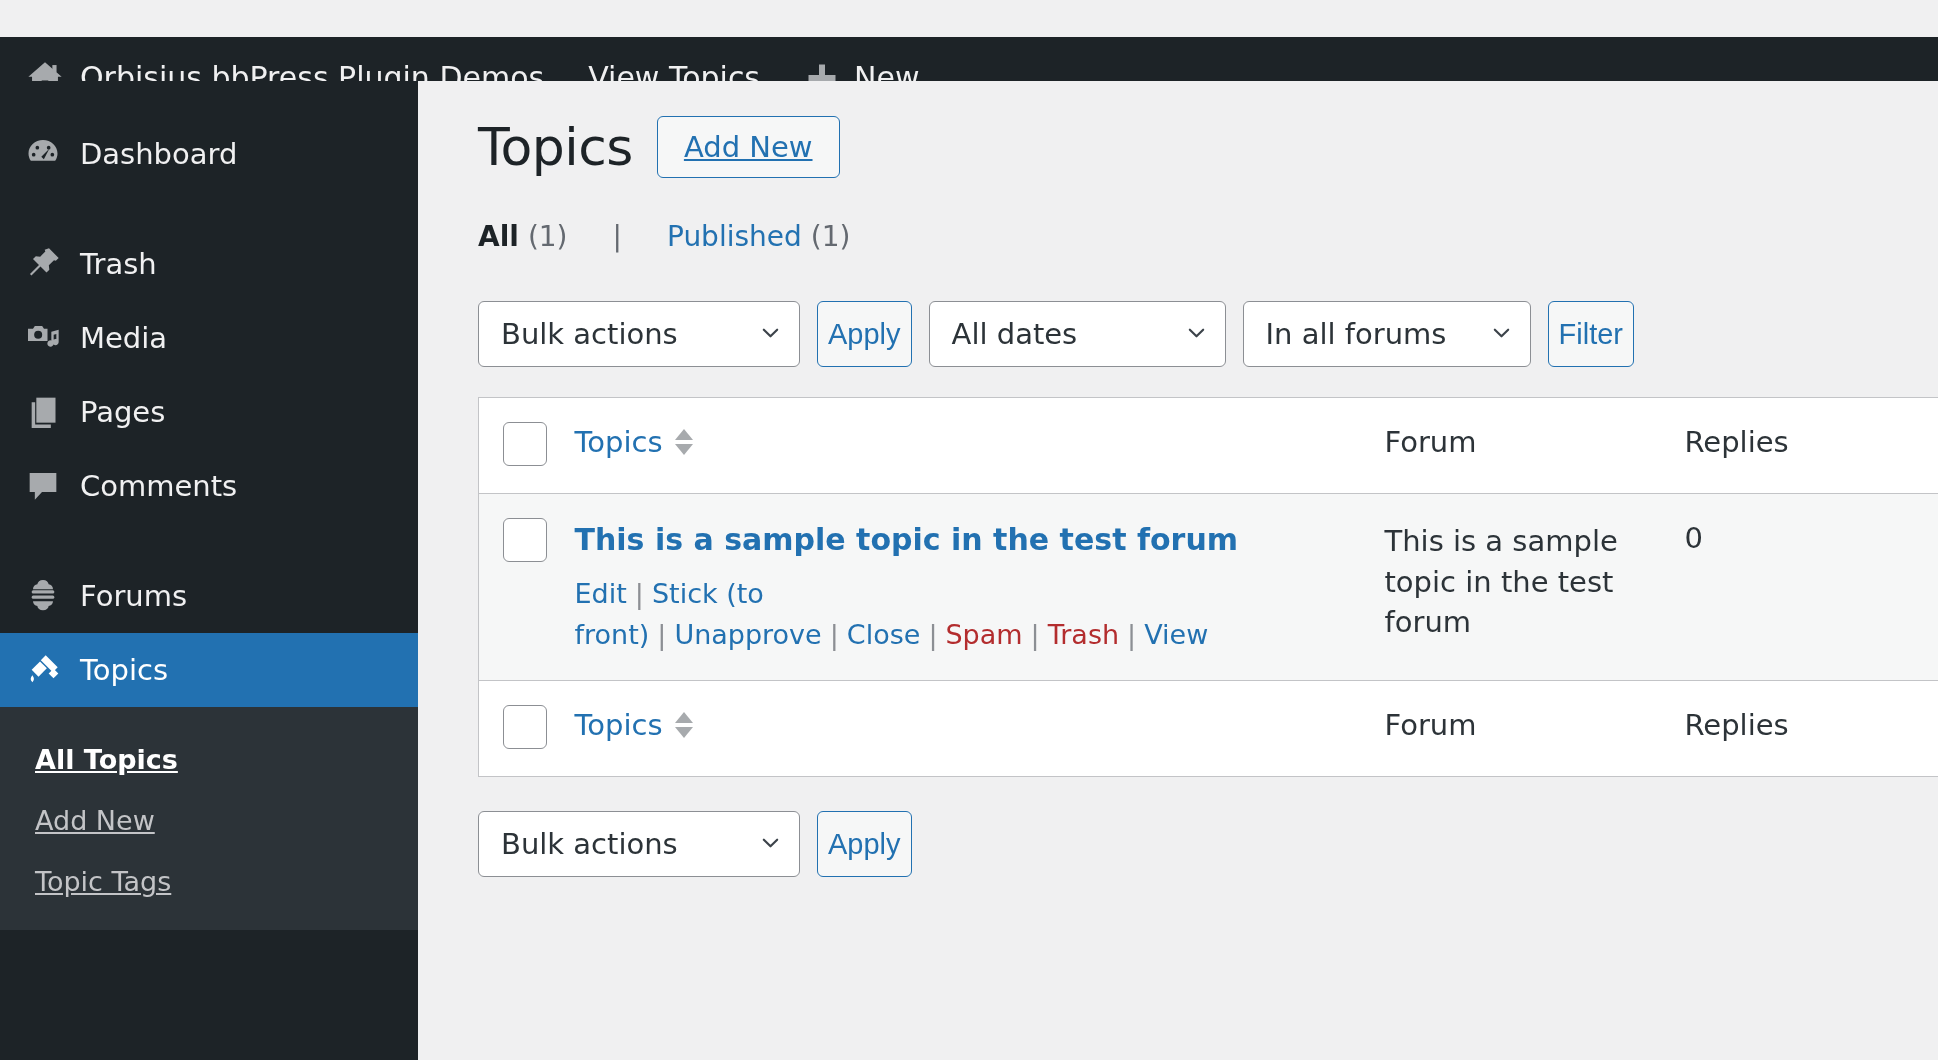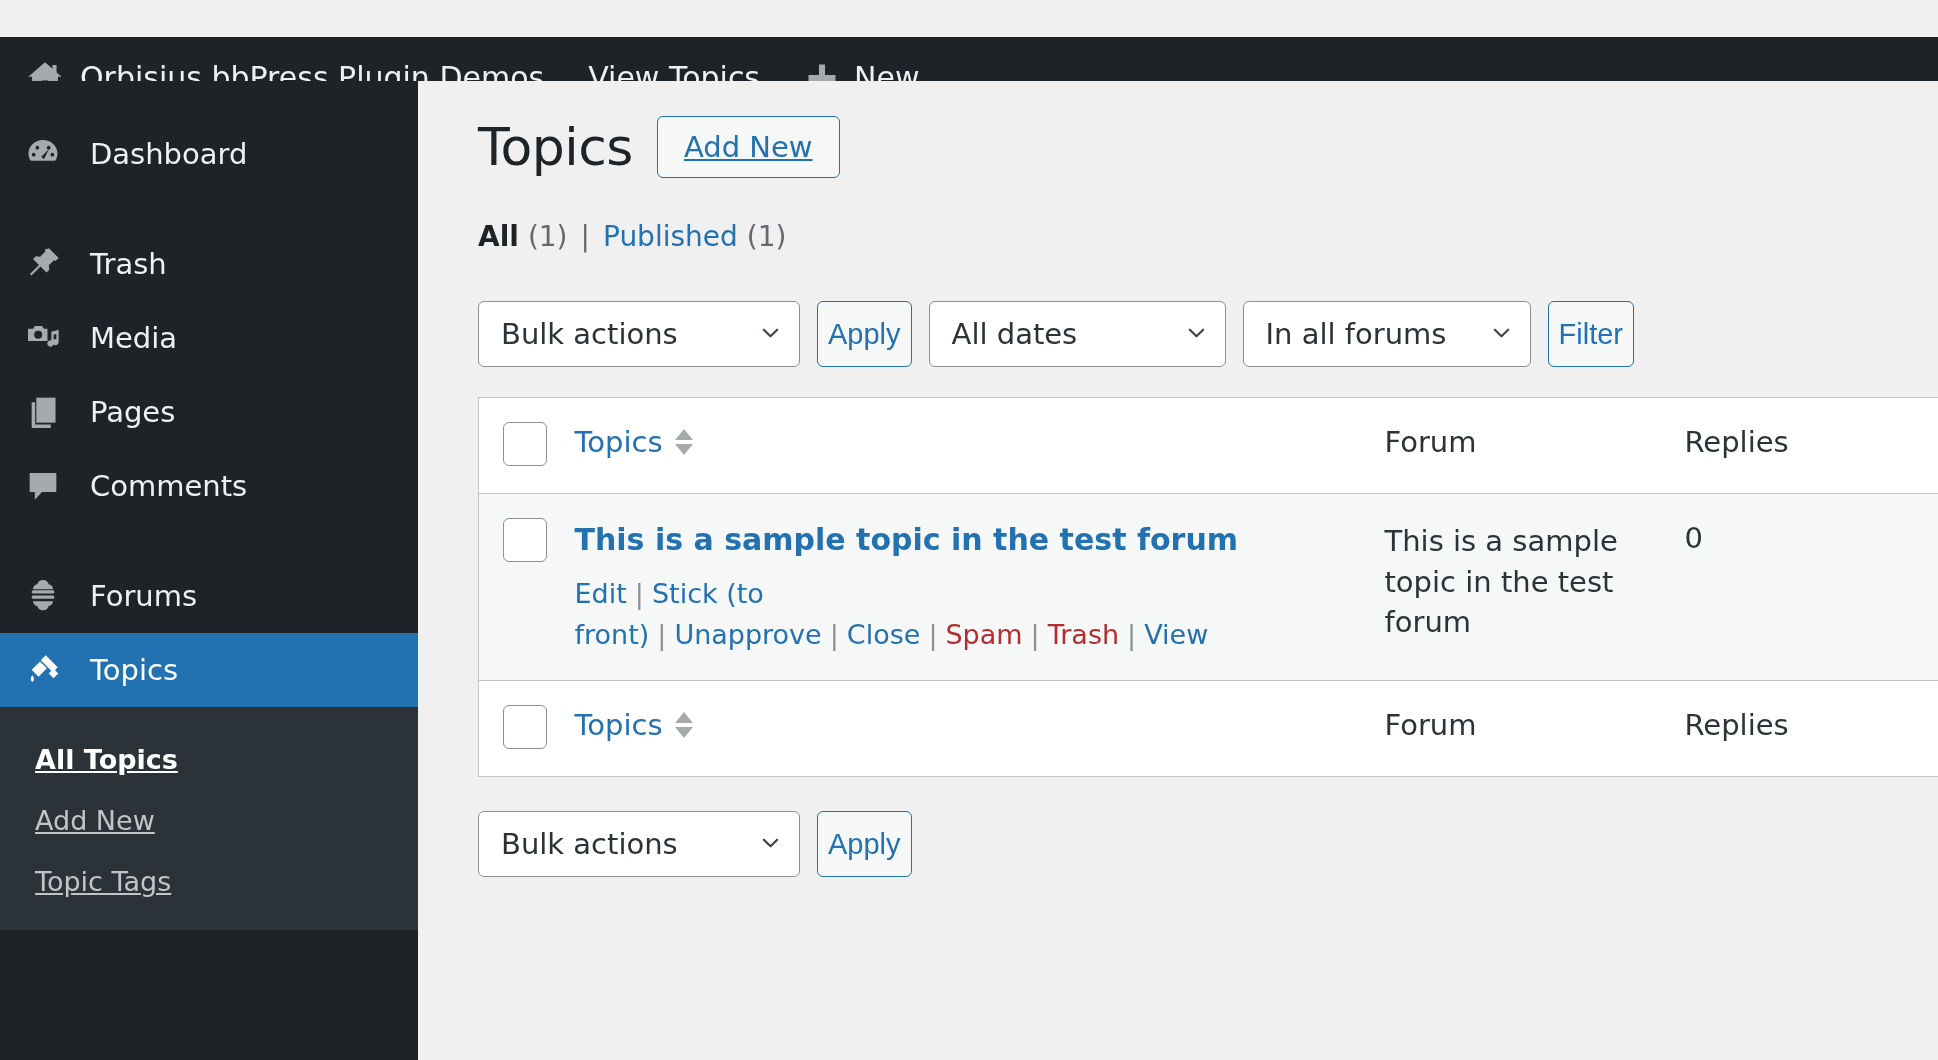--- a/index.html
+++ b/index.html
@@ -25,21 +25,21 @@
   .home-icon { width: 42px; height: 42px; display:block; }
   .plus-icon { width: 36px; height: 36px; display:block; }
 
   
   .sidebar {
     position: absolute; top: 81px; left: 0; width: 418px; height: 979px;
     background: #1d2327;
   }
   .menu-item {
     display: flex; align-items: center; height: 74px;
-    padding-left: 22px; gap: 26px; color: #f0f0f1; font-size: 29px;
+    padding-left: 22px; gap: 16px; color: #f0f0f1; font-size: 29px;
     position: relative;
   }
   .menu-item .mi-icon { width: 42px; height: 42px; flex: 0 0 42px; display:flex; align-items:center; justify-content:center; }
   .menu-item .mi-icon svg { display: block; }
   .menu-gap { height: 36px; }
   .menu-item.current {
     background: #2271b1; color: #fff; font-weight: 400;
   }
   .menu-item.current .arrow {
     position: absolute; right: -16px; top: 50%; transform: translateY(-50%);
@@ -64,21 +64,21 @@
   }
   .page-head { display: flex; align-items: center; gap: 24px; }
   .page-title { font-size: 52px; font-weight: 400; color: #1d2327; letter-spacing: -0.5px; }
   .add-new-btn {
     display: inline-flex; align-items: center; justify-content: center;
     height: 62px; padding: 0 26px;
     border: 1px solid #2271b1; border-radius: 6px;
     background: #f6f7f7; color: #2271b1; font-size: 29px; cursor: pointer;
   }
 
-  .subsubsub { margin-top: 42px; font-size: 28px; color: #3c434a; display: flex; align-items: baseline; }
+  .subsubsub { margin-top: 42px; font-size: 28px; color: #3c434a; display: flex; align-items: baseline; gap: 32px; }
   .subsubsub .cur { font-weight: bold; color: #1d2327; }
   .subsubsub .cnt { color: #646970; margin-left: 9px; }
   .subsubsub .sep { color: #646970; margin: 0 13px; }
   .subsubsub a { color: #2271b1; text-decoration: none; }
 
   .tablenav { margin-top: 48px; display: flex; align-items: flex-end; gap: 17px; }
   .select {
     position: relative; height: 66px; display: inline-flex; align-items: center;
     border: 1px solid #8c8f94; border-radius: 6px; background: #fff;
     padding: 0 62px 0 22px; font-size: 29px; color: #2c3338; cursor: pointer;

